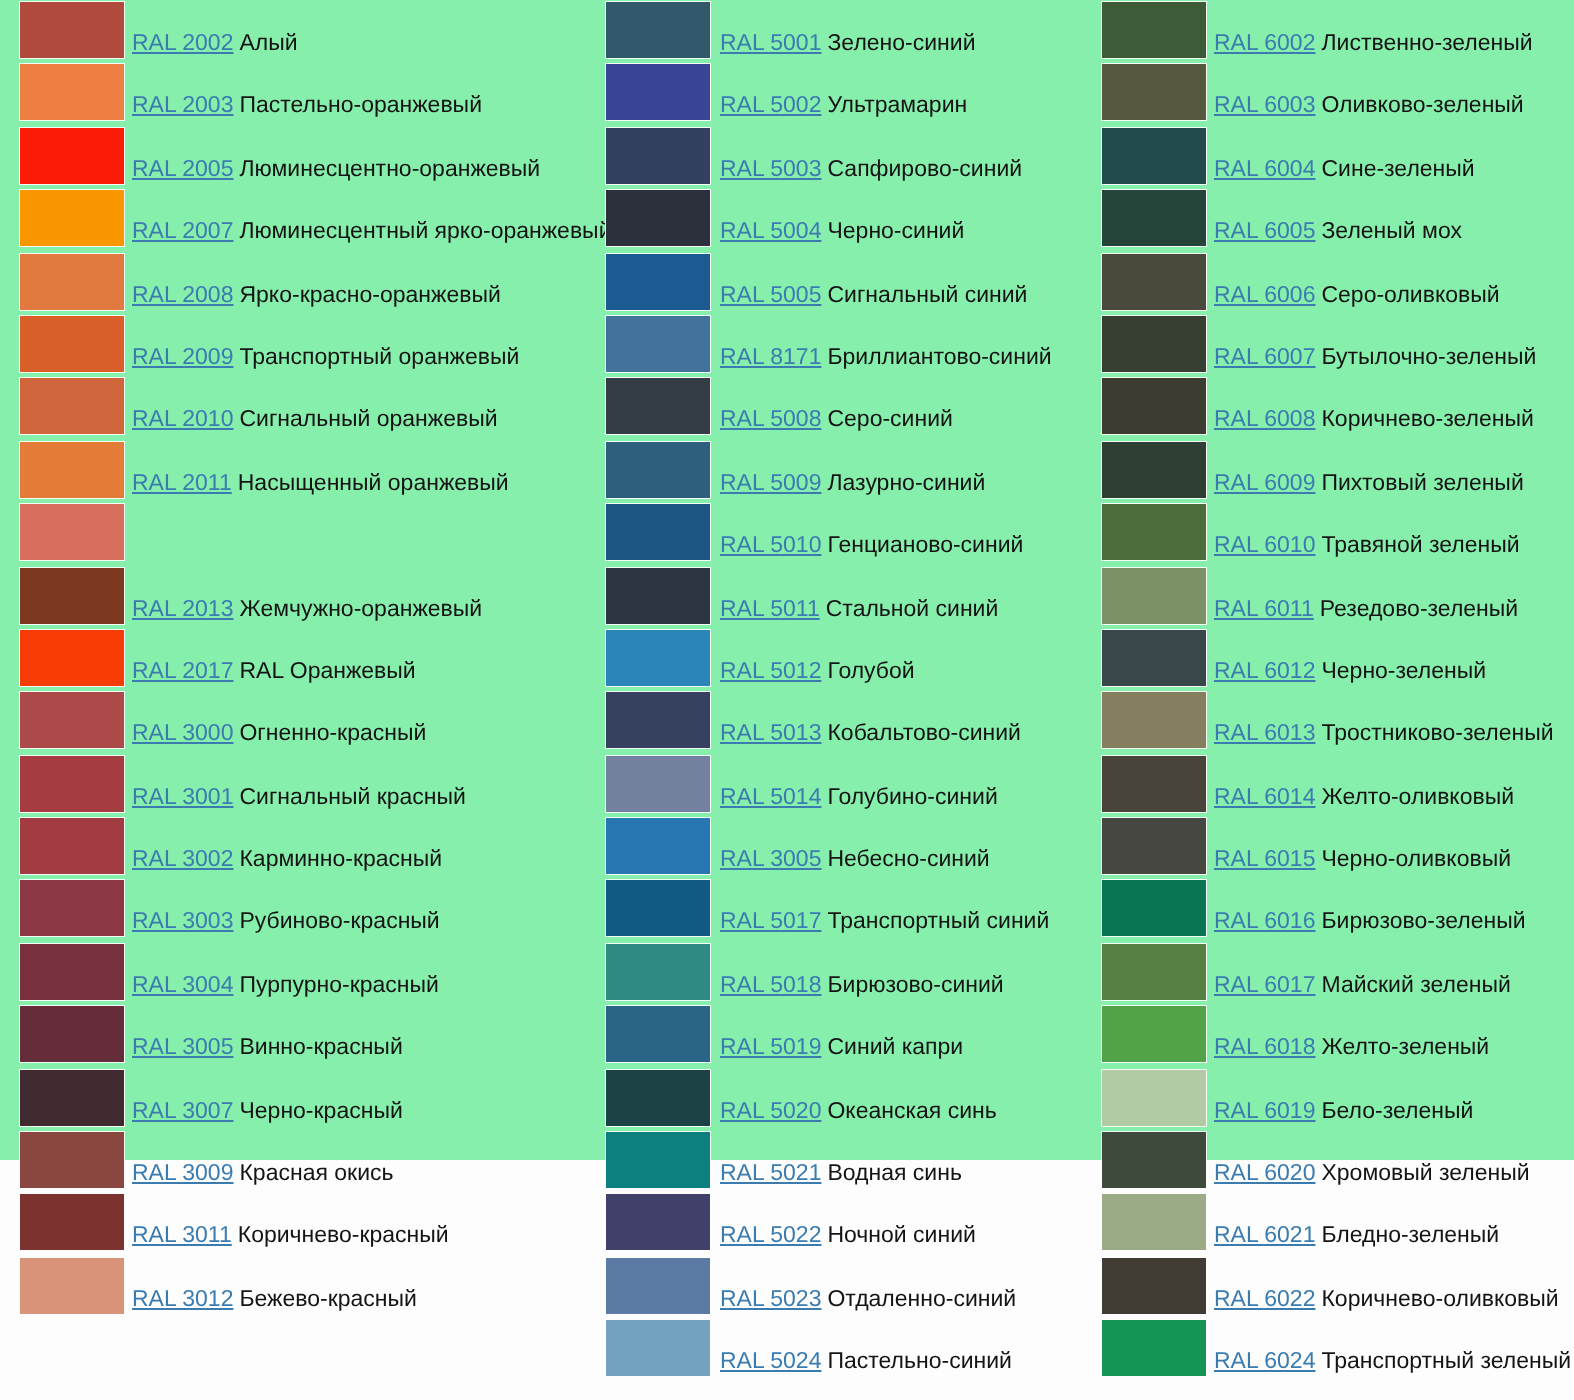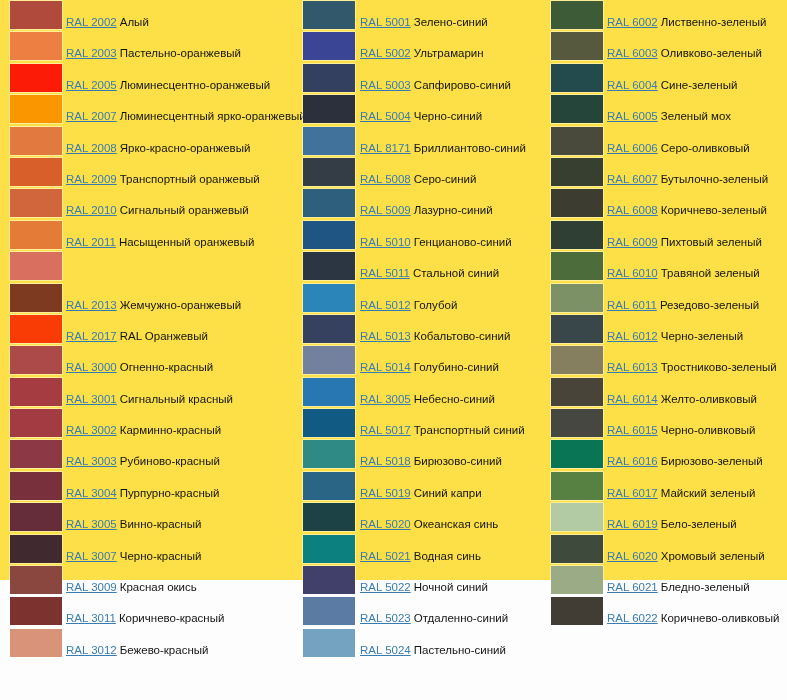--- a/index.html
+++ b/index.html
@@ -11,21 +11,21 @@
     width: 787px;
     height: 700px;
     background: #fdfdfd;
     font-family: "Liberation Sans", sans-serif;
     overflow: hidden;
   }
   .chart {
     position: relative;
     width: 787px;
     height: 580px;
-    background: #fde047;
+    background: #86efac;
   }
   .column {
     position: absolute;
     top: 0;
     height: 700px;
   }
   .col-0 { left: 0px;   width: 295px; }
   .col-1 { left: 292px; width: 250px; }
   .col-2 { left: 541px; width: 246px; }
 
@@ -168,20 +168,24 @@
       </div>
       <div class="row">
         <div class="swatch" title="RAL 5003" style="background: rgb(51, 64, 96);"></div>
         <div class="label"><a class="code">RAL 5003</a><span class="name">Сапфирово-синий</span></div>
       </div>
       <div class="row">
         <div class="swatch" title="RAL 5004" style="background: rgb(43, 48, 60);"></div>
         <div class="label"><a class="code">RAL 5004</a><span class="name">Черно-синий</span></div>
       </div>
       <div class="row">
+        <div class="swatch" title="RAL 5005" style="background: rgb(28, 90, 146);"></div>
+        <div class="label"><a class="code">RAL 5005</a><span class="name">Сигнальный синий</span></div>
+      </div>
+      <div class="row">
         <div class="swatch" title="RAL 5007" style="background: rgb(65, 114, 155);"></div>
         <div class="label"><a class="code">RAL 8171</a><span class="name">Бриллиантово-синий</span></div>
       </div>
       <div class="row">
         <div class="swatch" title="RAL 5008" style="background: rgb(52, 61, 70);"></div>
         <div class="label"><a class="code">RAL 5008</a><span class="name">Серо-синий</span></div>
       </div>
       <div class="row">
         <div class="swatch" title="RAL 5009" style="background: rgb(46, 95, 124);"></div>
         <div class="label"><a class="code">RAL 5009</a><span class="name">Лазурно-синий</span></div>
@@ -302,29 +306,37 @@
       </div>
       <div class="row">
         <div class="swatch" title="RAL 6016" style="background: rgb(10, 117, 85);"></div>
         <div class="label"><a class="code">RAL 6016</a><span class="name">Бирюзово-зеленый</span></div>
       </div>
       <div class="row">
         <div class="swatch" title="RAL 6017" style="background: rgb(86, 129, 66);"></div>
         <div class="label"><a class="code">RAL 6017</a><span class="name">Майский зеленый</span></div>
       </div>
       <div class="row">
+        <div class="swatch" title="RAL 6018" style="background: rgb(82, 162, 72);"></div>
+        <div class="label"><a class="code">RAL 6018</a><span class="name">Желто-зеленый</span></div>
+      </div>
+      <div class="row">
         <div class="swatch" title="RAL 6019" style="background: rgb(178, 203, 164);"></div>
         <div class="label"><a class="code">RAL 6019</a><span class="name">Бело-зеленый</span></div>
       </div>
       <div class="row">
         <div class="swatch" title="RAL 6020" style="background: rgb(61, 74, 60);"></div>
         <div class="label"><a class="code">RAL 6020</a><span class="name">Хромовый зеленый</span></div>
       </div>
       <div class="row">
         <div class="swatch" title="RAL 6021" style="background: rgb(154, 171, 134);"></div>
         <div class="label"><a class="code">RAL 6021</a><span class="name">Бледно-зеленый</span></div>
       </div>
       <div class="row">
         <div class="swatch" title="RAL 6022" style="background: rgb(65, 61, 52);"></div>
         <div class="label"><a class="code">RAL 6022</a><span class="name">Коричнево-оливковый</span></div>
       </div>
+      <div class="row">
+        <div class="swatch" title="RAL 6024" style="background: rgb(21, 148, 87);"></div>
+        <div class="label"><a class="code">RAL 6024</a><span class="name">Транспортный зеленый</span></div>
+      </div>
     </div>
 </div>
 
 </body></html>

